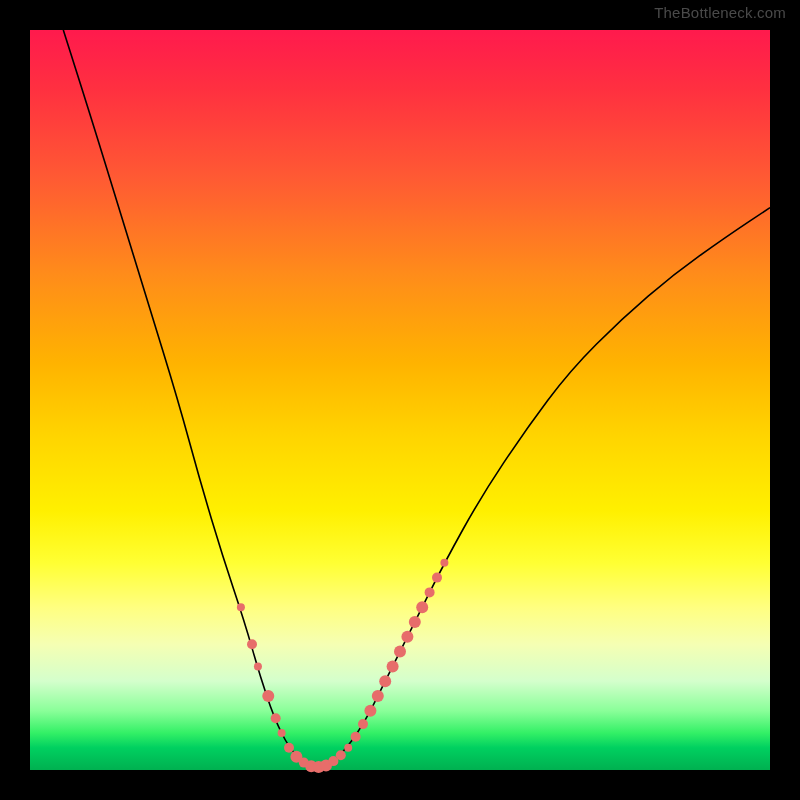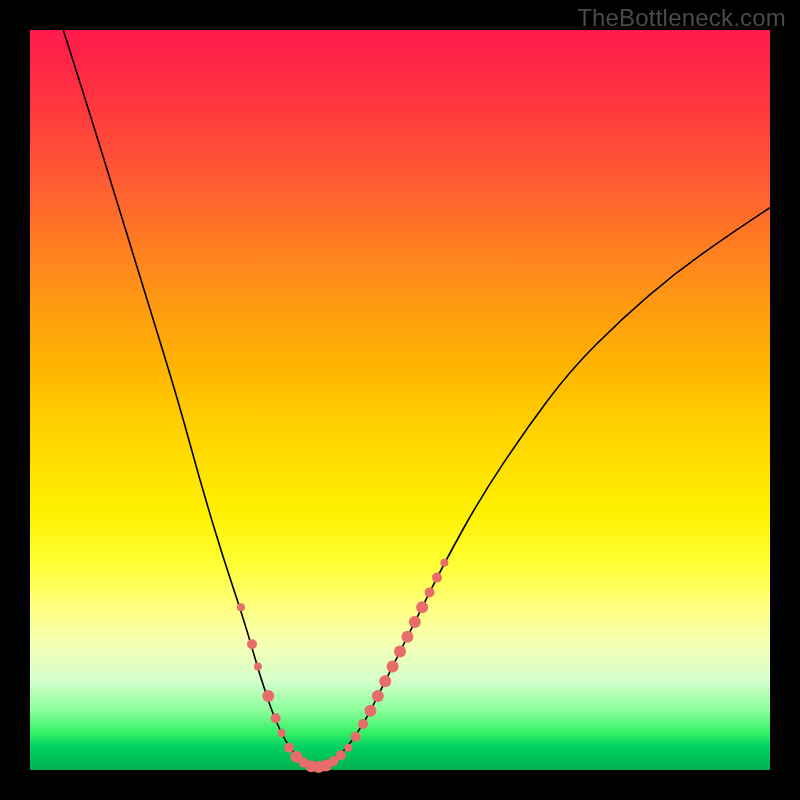--- a/index.html
+++ b/index.html
@@ -37,21 +37,21 @@
       #8aff99 92%,
       #33f066 95%,
       #00d060 97%,
       #00b050 100%
     );
   }
   .watermark {
     position: absolute;
     top: 4px;
     right: 14px;
-    font-size: 24px;
+    font-size: 15px;
     font-weight: 500;
     color: #4a4a4a;
     letter-spacing: 0.2px;
     text-align: right;
   }
   svg.overlay {
     position: absolute;
     left: 30px;
     top: 30px;
     width: 740px;

